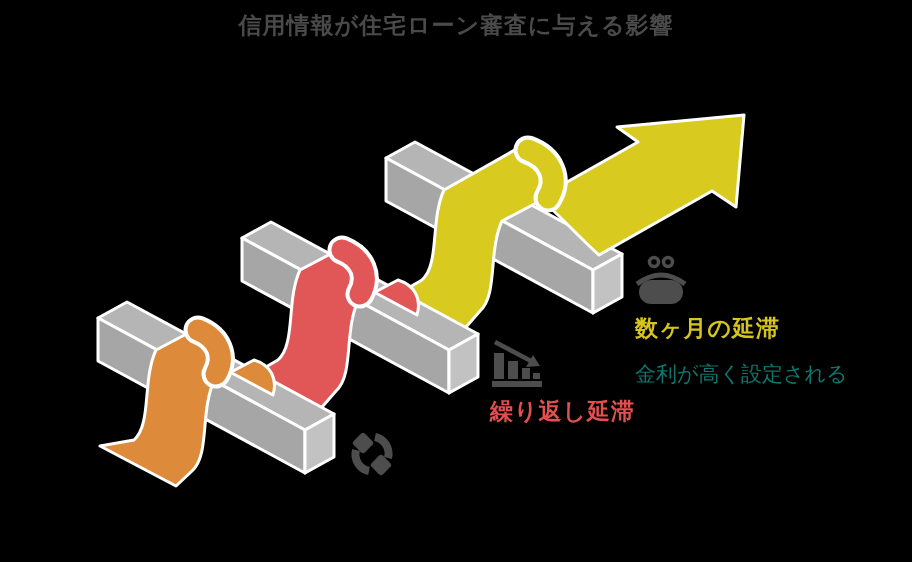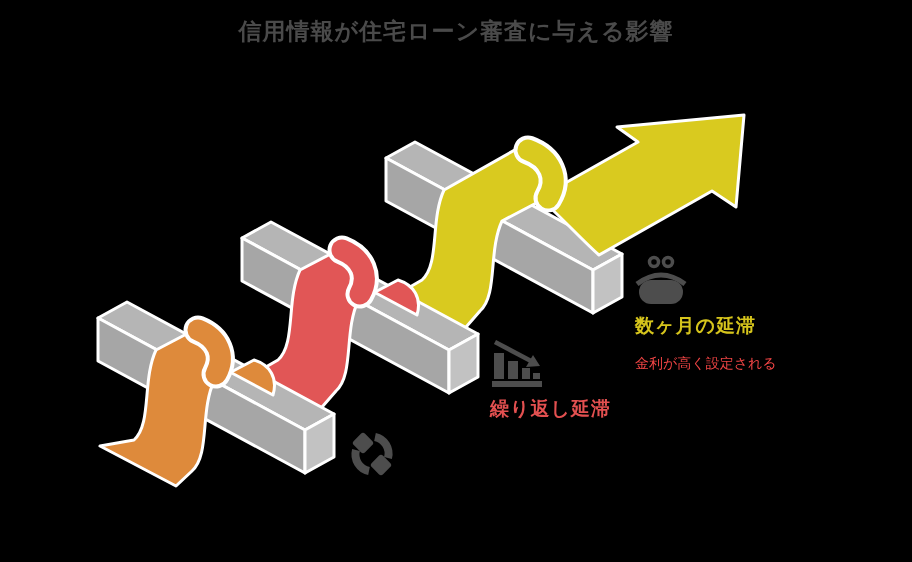--- a/index.html
+++ b/index.html
@@ -1,31 +1,31 @@
 <!DOCTYPE html>
 <html><head>
 <meta charset="utf-8">
 <style>
   html,body{margin:0;padding:0;background:#000;}
   .stage{
     position:relative;width:912px;height:562px;background:#000000;
     font-family:"DejaVu Sans",sans-serif;overflow:hidden;
   }
   .title{
-    position:absolute;left:0;top:16px;width:912px;text-align:center;
+    position:absolute;left:0;top:10px;width:912px;text-align:center;
     font-size:23px;font-weight:bold;color:#4a4a4a;letter-spacing:1px;
   }
   .scene{position:absolute;left:0;top:0;}
   .bar-face{stroke:#ffffff;stroke-width:3;stroke-linejoin:round;}
   .ribbon{stroke:#ffffff;stroke-width:3;stroke-linejoin:round;}
   .curl-halo{fill:none;stroke:#ffffff;stroke-width:29;stroke-linecap:round;}
   .curl-core{fill:none;stroke-width:21;stroke-linecap:round;}
   .label-group{position:absolute;}
-  .label-heading{font-size:19px;font-weight:bold;letter-spacing:1px;white-space:nowrap;}
-  .label-desc{font-size:14px;color:#ef4444;margin-top:16px;white-space:nowrap;}
+  .label-heading{font-size:23px;font-weight:bold;letter-spacing:1px;white-space:nowrap;}
+  .label-desc{font-size:21px;color:#0f766e;margin-top:16px;white-space:nowrap;}
   .heading-orange{color:#e08a3c;}
   .heading-red{color:#e35050;}
   .heading-yellow{color:#d6c51c;}
   .icon-box{position:absolute;width:52px;height:52px;}
 </style>
 </head>
 <body>
 
 <div class="stage">
 

